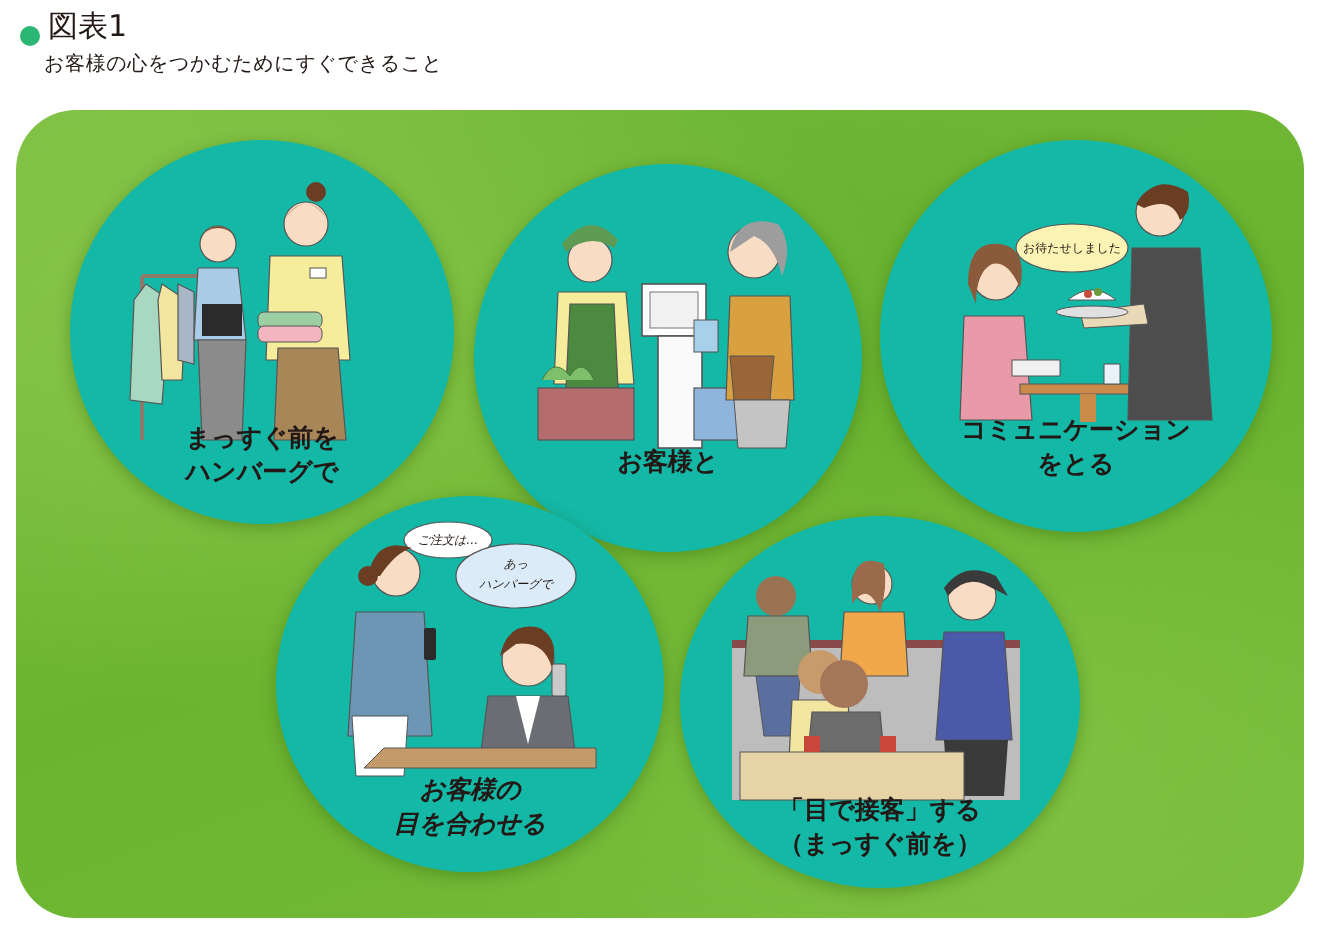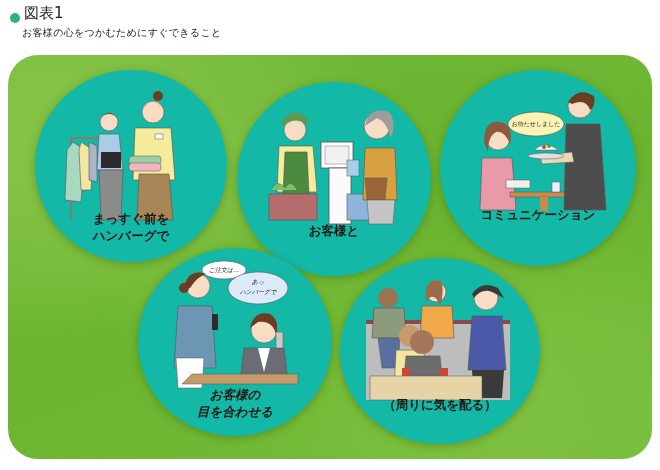--- a/index.html
+++ b/index.html
@@ -123,20 +123,21 @@
     <path d="M128 32 Q138 16 154 26 Q156 36 150 40 Q146 28 132 34 Z" fill="#6b3e24"></path>
     <path d="M126 54 L160 54 L166 140 L124 140 Z" fill="#4d4d4d" stroke="#555" stroke-width="0.6"></path>
     <path d="M100 86 L132 82 L134 92 L102 94 Z" fill="#ead9b6" stroke="#555" stroke-width="0.5"></path>
     <ellipse cx="106" cy="86" rx="18" ry="3" fill="#e0e0e0" stroke="#555" stroke-width="0.5"></ellipse>
     <path d="M94 80 Q106 70 118 80 Z" fill="#fff" stroke="#555" stroke-width="0.5"></path>
     <circle cx="104" cy="77" r="2" fill="#c84a3a"></circle>
     <circle cx="109" cy="76" r="2" fill="#6a9a3a"></circle>
   </svg>
   <div class="caption" style="top:136px;">
     <div>コミュニケーション</div>
+    <div>をとる</div>
   </div>
 </div>
 
 <div class="circle" style="left:138px; top:248px; width:194px; height:188px;font-style:italic;">
   <svg class="illus" viewBox="0 0 194 188">
 
     <ellipse cx="86" cy="22" rx="22" ry="9" fill="#ffffff" stroke="#555" stroke-width="0.6"></ellipse>
     <text x="86" y="24" text-anchor="middle" class="bubble-text">ご注文は…</text>
     <ellipse cx="120" cy="40" rx="30" ry="16" fill="#dcebf8" stroke="#555" stroke-width="0.6"></ellipse>
     <text x="120" y="36" text-anchor="middle" class="bubble-text">あっ</text>
@@ -184,15 +185,16 @@
     <circle cx="146" cy="40" r="12" fill="#f8dcc4" stroke="#555" stroke-width="0.6"></circle>
     <path d="M132 36 Q142 22 158 30 L164 40 L152 34 Q142 30 134 40 Z" fill="#3a3a3a"></path>
     <path d="M132 58 L162 58 L166 112 L128 112 Z" fill="#4b5aa8" stroke="#555" stroke-width="0.6"></path>
     <path d="M132 112 L164 112 L162 140 L134 140 Z" fill="#3a3a3a"></path>
 
     <rect x="30" y="118" width="112" height="24" fill="#e6d4a6" stroke="#555" stroke-width="0.5"></rect>
     <rect x="62" y="110" width="8" height="8" fill="#c8463a"></rect>
     <rect x="100" y="110" width="8" height="8" fill="#c8463a"></rect>
   </svg>
   <div class="caption" style="top:138px;">
-    <div>（周りに気を配る）</div>
+    <div>「目で接客」する</div>
+    <div>（まっすぐ前を）</div>
   </div>
 </div>
 
 </body></html>

